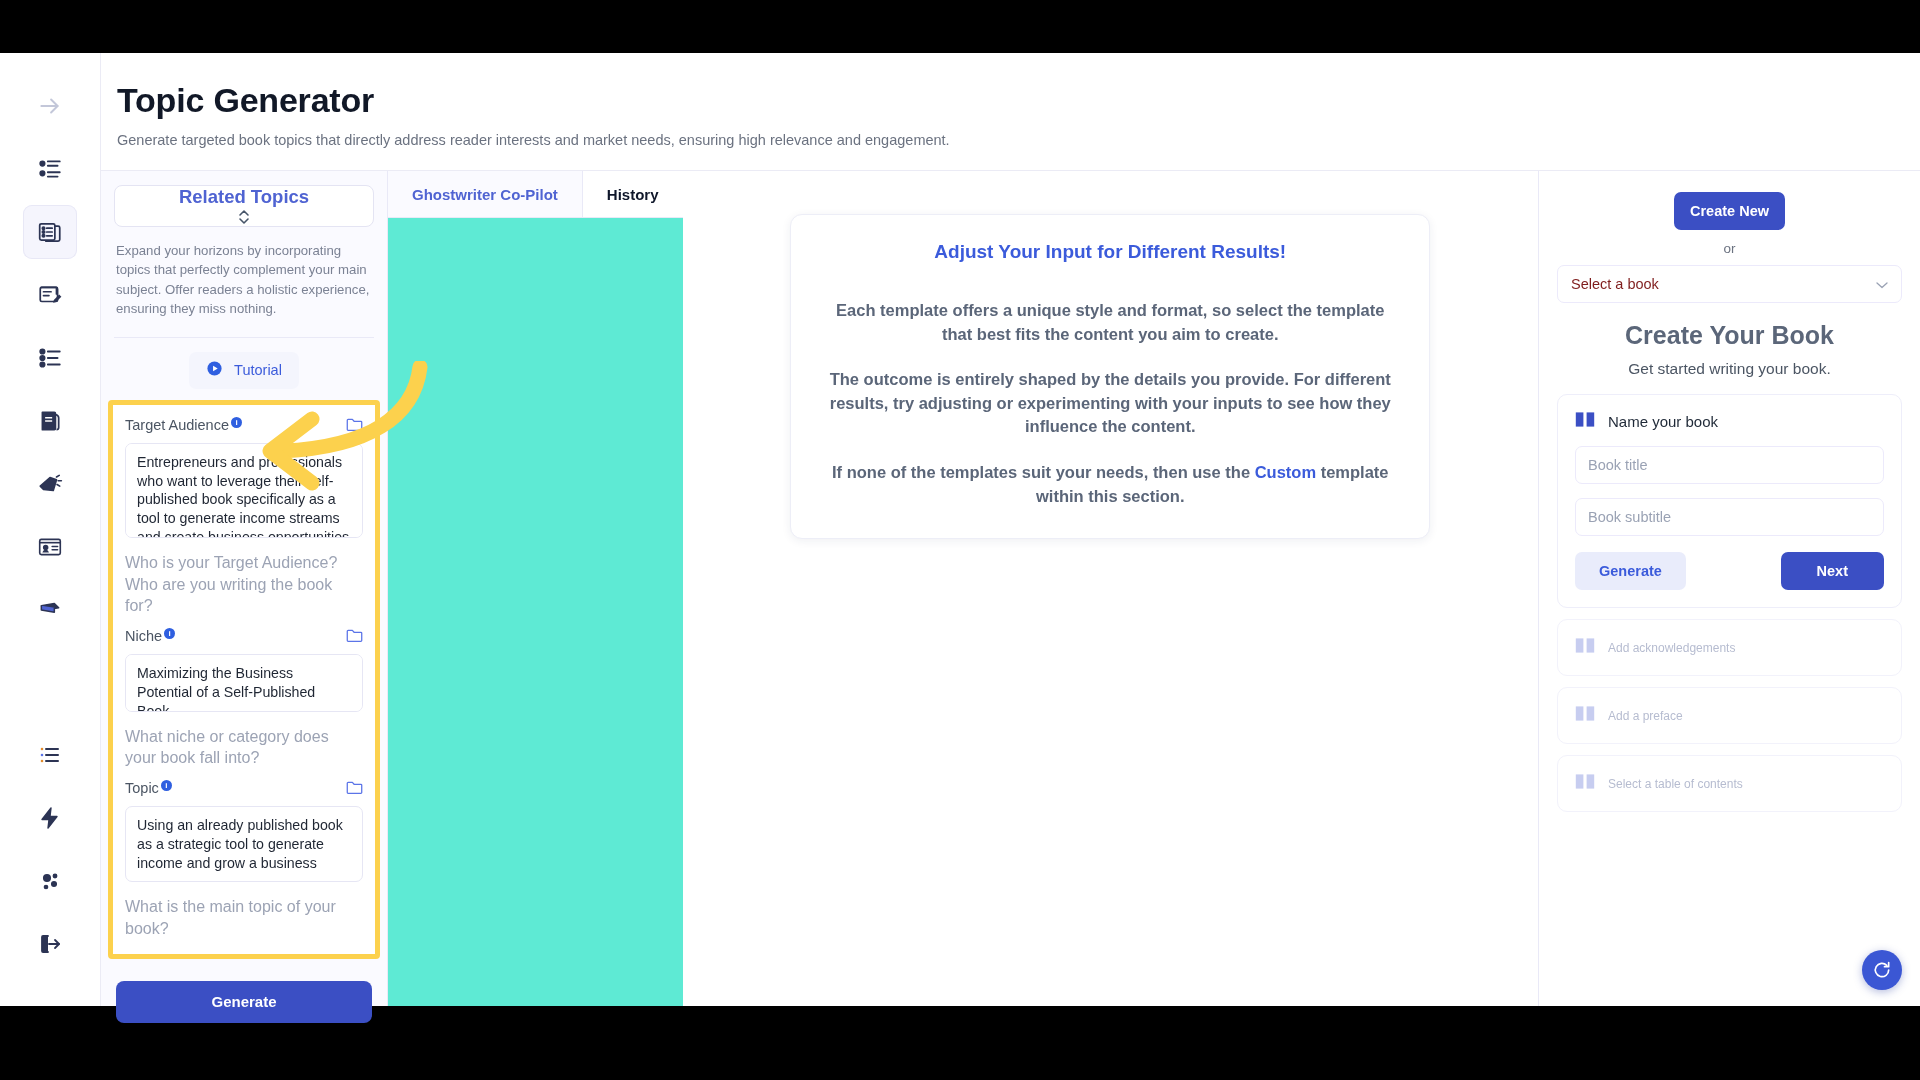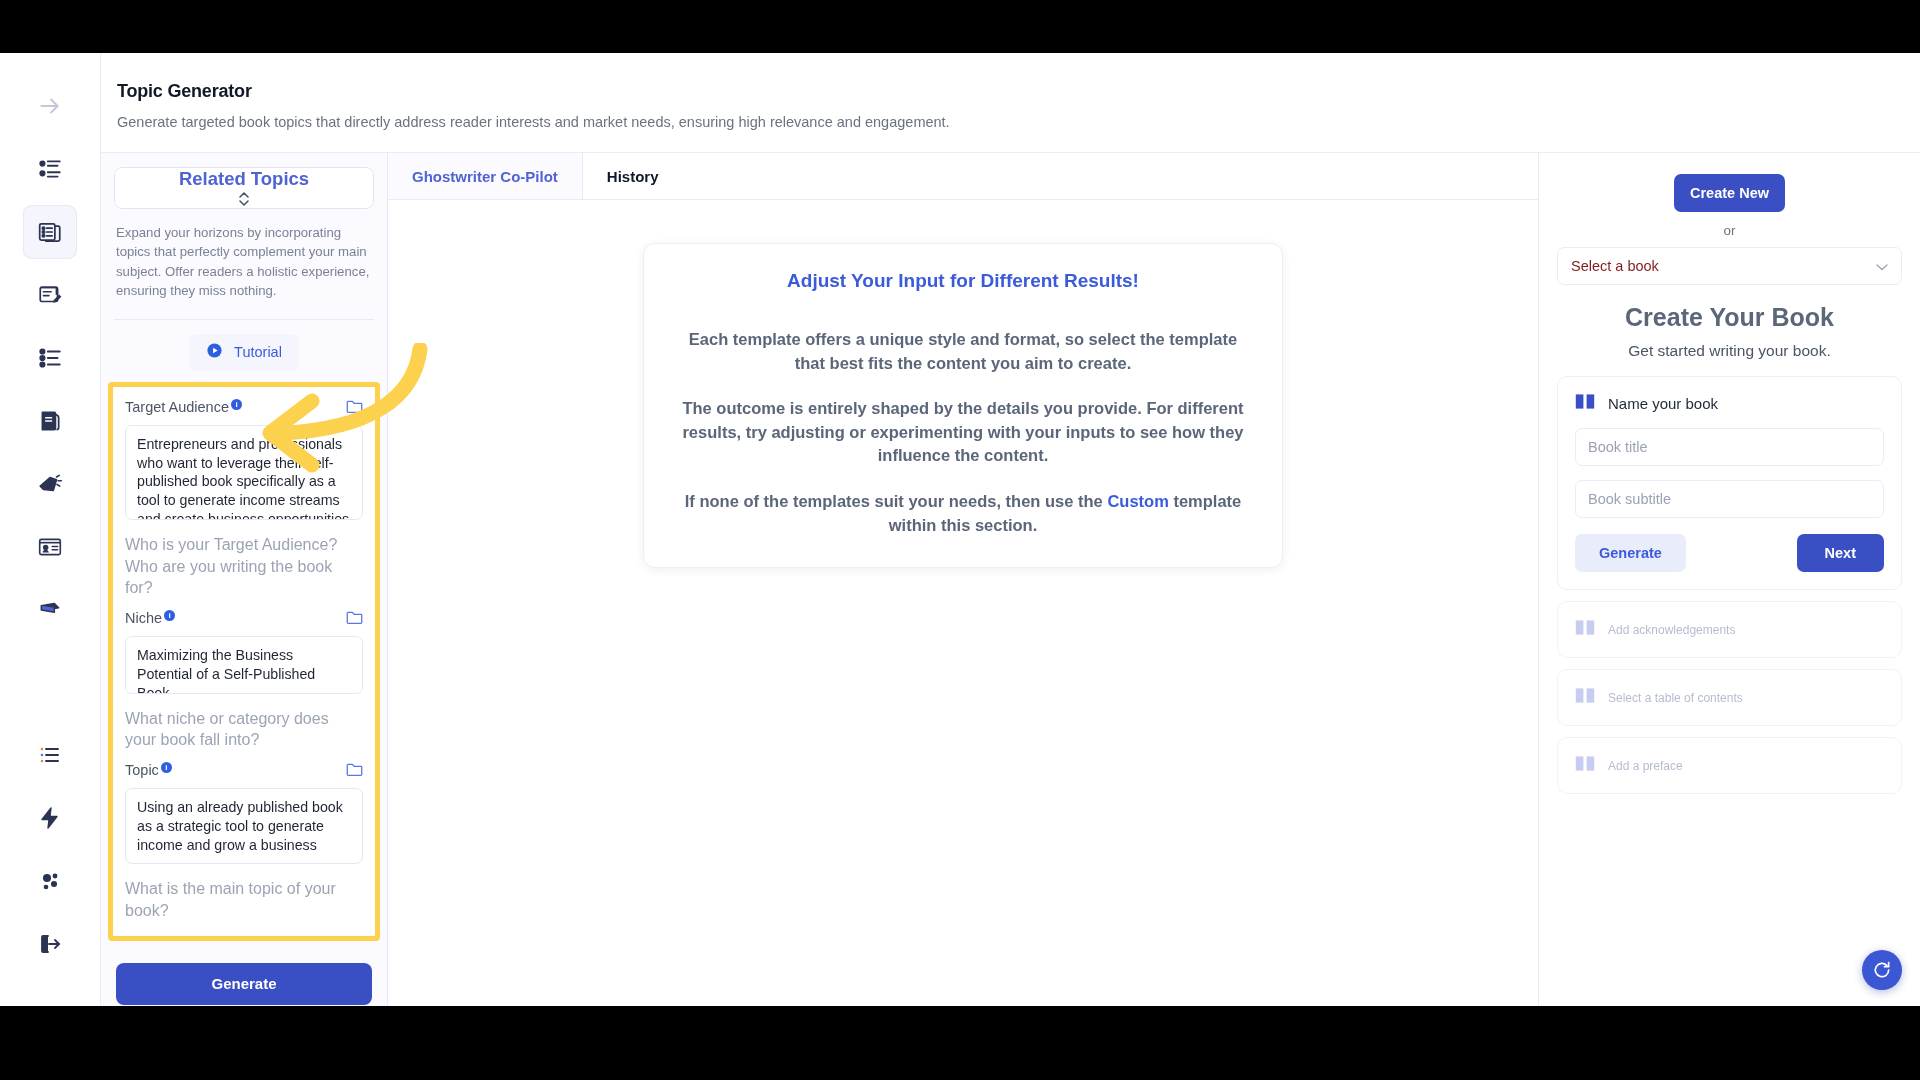--- a/index.html
+++ b/index.html
@@ -52,21 +52,21 @@
     background: #fff;
   }
 
   
   .page-header {
     padding: 28px 0 22px 16px;
     border-bottom: 1px solid #ebebf5;
     background: #fff;
   }
   .page-title {
-    font-size: 18px; font-weight: bold; color: #111827;
+    font-size: 34px; font-weight: bold; color: #111827;
     letter-spacing: -0.2px;
   }
   .page-sub {
     margin-top: 12px;
     font-size: 14.5px; color: #6b7280;
   }
 
   
   .body-cols { flex: 1 1 auto; display: flex; min-height: 0; }
 
@@ -157,21 +157,21 @@
     color: #fff;
     border: none; border-radius: 8px;
     font-family: "Liberation Sans", sans-serif;
     font-size: 15px; font-weight: bold;
     cursor: pointer;
   }
 
   
   .center-panel {
     flex: 1 1 auto;
-    display: flex; flex-direction: column;
+    display: flex; 
     background: #5eead4;
     min-width: 0;
     position: relative;
   }
   .tabs {
     display: flex; align-items: stretch;
     height: 47px;
     border-bottom: 1px solid #e9e9f7;
     background: #fff;
   }
@@ -283,21 +283,21 @@
     background: #e9ecfb; color: #3b5bdb;
     border: none; border-radius: 7px;
     padding: 11px 24px;
     font-family: "Liberation Sans", sans-serif;
     font-size: 14.5px; font-weight: bold;
     cursor: pointer;
   }
   .btn-next {
     background: #3b4fc4; color: #fff;
     border: none; border-radius: 7px;
-    padding: 11px 28px;
+    padding: 11px 36px;
     font-family: "Liberation Sans", sans-serif;
     font-size: 14.5px; font-weight: bold;
     cursor: pointer;
   }
   .disabled-card {
     width: 100%;
     margin-top: 11px;
     border: 1px solid #f2f2fb;
     border-radius: 10px;
     padding: 17px 17px;
@@ -597,31 +597,31 @@
             <span class="dc-label">Add acknowledgements</span>
           </div>
 
           <div class="disabled-card">
             <span class="book-icon">
               <svg width="20" height="17" viewBox="0 0 20 17" fill="#c7cdf0">
                 <path d="M0.8 1.4h7.6v14.2H0.8z"></path>
                   <path d="M11.6 1.4h7.6v14.2h-7.6z"></path>
               </svg>
             </span>
-            <span class="dc-label">Select a table of contents</span>
+            <span class="dc-label">Add a preface</span>
           </div>
 
           <div class="disabled-card">
             <span class="book-icon">
               <svg width="20" height="17" viewBox="0 0 20 17" fill="#c7cdf0">
                 <path d="M0.8 1.4h7.6v14.2H0.8z"></path>
                   <path d="M11.6 1.4h7.6v14.2h-7.6z"></path>
               </svg>
             </span>
-            <span class="dc-label">Add a preface</span>
+            <span class="dc-label">Select a table of contents</span>
           </div>
 
           <div class="fab">
             <svg width="20" height="20" viewBox="0 0 24 24" fill="none" stroke="#ffffff" stroke-width="2" stroke-linecap="round" stroke-linejoin="round">
               <path d="M20 12a8 8 0 1 1-2.3-5.6"></path>
               <polyline points="20,3 20,8 15,8"></polyline>
             </svg>
           </div>
         </div>
 

